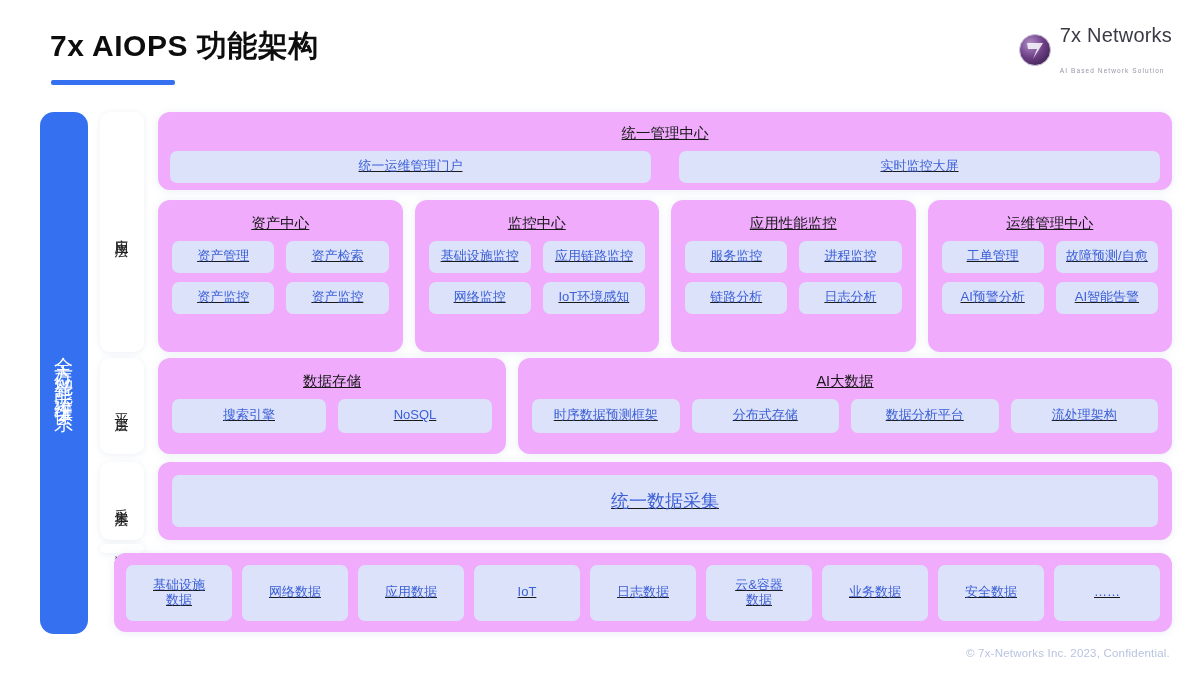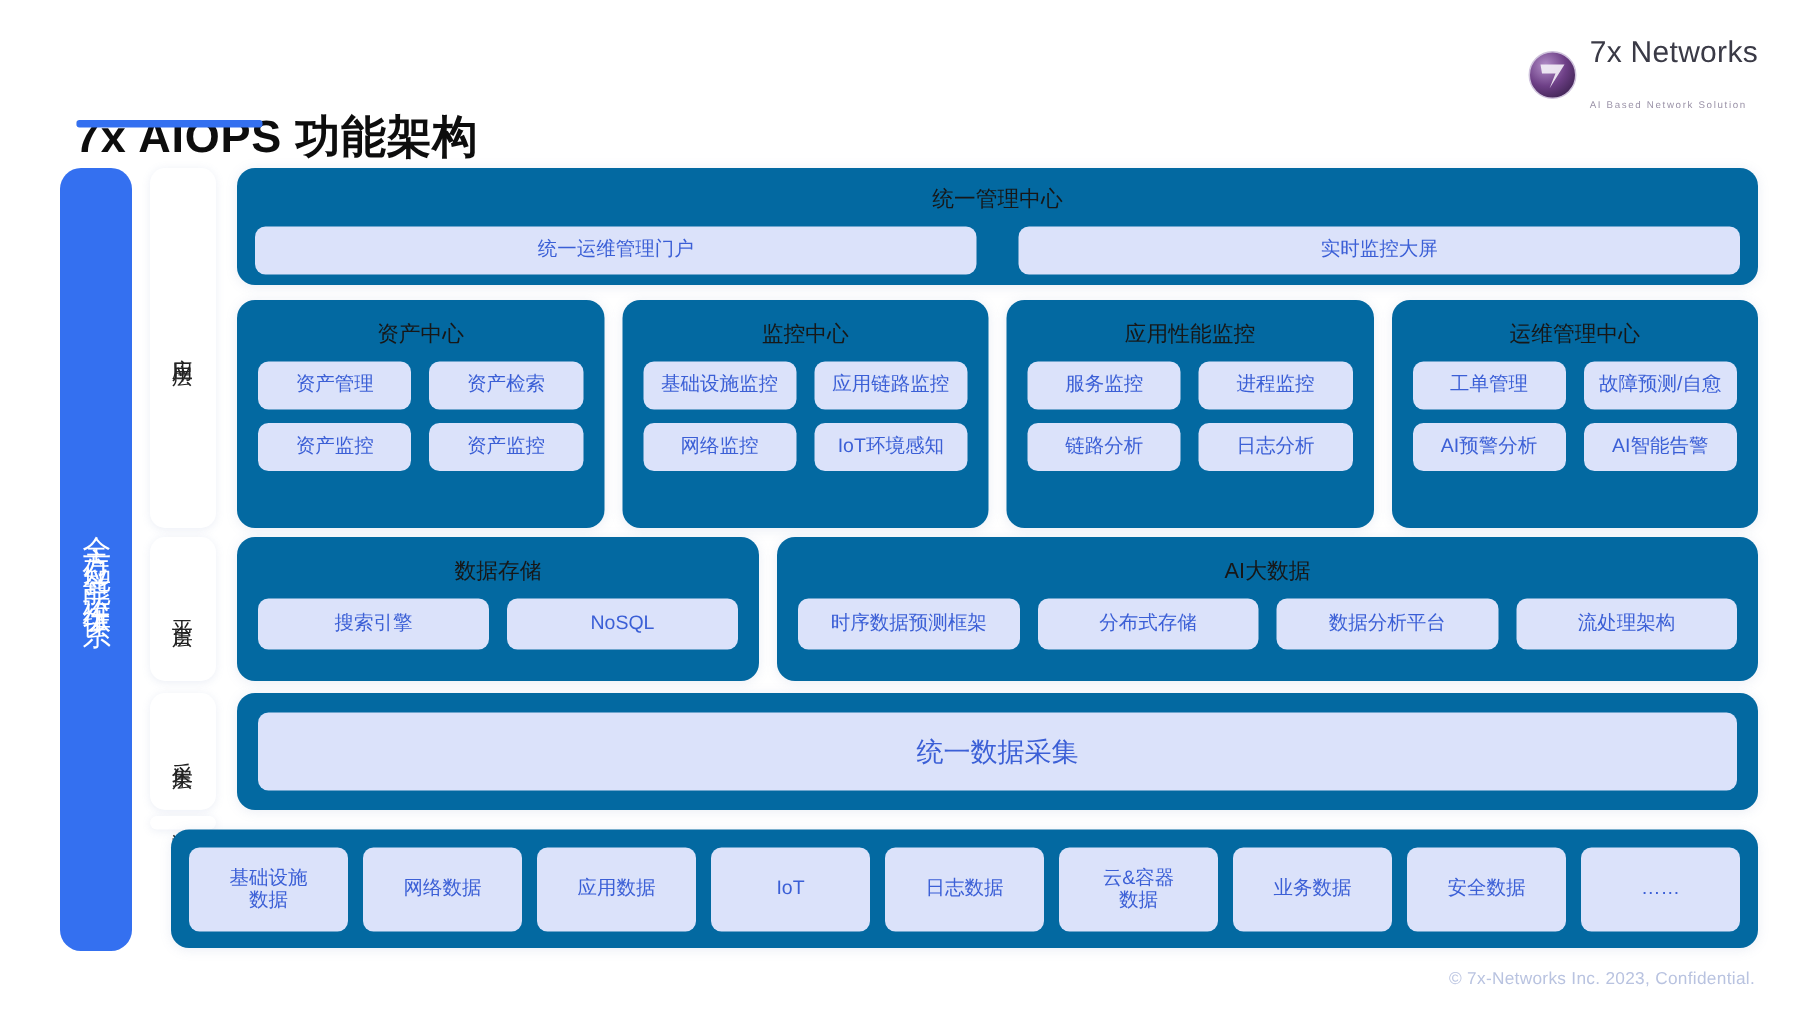--- a/index.html
+++ b/index.html
@@ -11,21 +11,20 @@
     color:#1a1a1a;
     overflow:hidden;
     position:relative;
   }
   
   .header{position:absolute;left:0;top:0;width:1200px;height:100px;}
   .page-title{
     position:absolute;left:50px;top:26px;
     font-size:30px;font-weight:bold;letter-spacing:.5px;color:#0d0d0d;
     white-space:nowrap;
-    margin-top:45px;
   }
   .title-underline{
     position:absolute;left:51px;top:80px;width:124px;height:5px;
     background:#3470f0;border-radius:2px;
   }
   .logo-wrap{position:absolute;right:28px;top:28px;height:44px;display:flex;align-items:center;gap:8px;}
   .logo-mark{width:34px;height:34px;position:relative;}
   .logo-text-block{display:flex;flex-direction:column;justify-content:center;line-height:1;gap:20px;}
   .logo-name{font-size:20px;color:#3a3a46;letter-spacing:.2px;}
   .logo-tag{font-size:6.5px;color:#9b93a8;letter-spacing:1.1px;margin-top:3px;}
@@ -47,24 +46,24 @@
     width:44px;background:#ffffff;border-radius:10px;
     box-shadow:0 1px 6px rgba(120,140,190,.14);
     display:flex;align-items:center;justify-content:center;flex:none;
   }
   .layer-tag span{
     writing-mode:vertical-rl;text-orientation:upright;
     font-size:14px;color:#222;letter-spacing:3px;line-height:1;
   }
   .layer-body{margin-left:14px;flex:1;display:flex;gap:12px;}
   .card{
-    background:#0369a1;border-radius:12px;
+    background:#f0abfc;border-radius:12px;
     box-shadow:0 1px 8px rgba(120,140,190,.15);
     display:flex;flex-direction:column;align-items:center;
-    padding:10px 14px 14px;box-sizing:border-box;
+    padding:10px 14px 14px;box-sizing:border-box;text-decoration:underline;
   }
   .card-title{font-size:14.5px;color:#171717;margin:6px 0 10px;text-align:center;line-height:1;}
   .chip{
     background:#dbe2fa;color:#3b5fd6;border-radius:7px;
     font-size:13px;display:flex;align-items:center;justify-content:center;
     text-align:center;box-sizing:border-box;line-height:1.15;
   }
   .chip.wide{width:100%;}
   
   .row-app{top:0;width:1072px;height:240px;}

